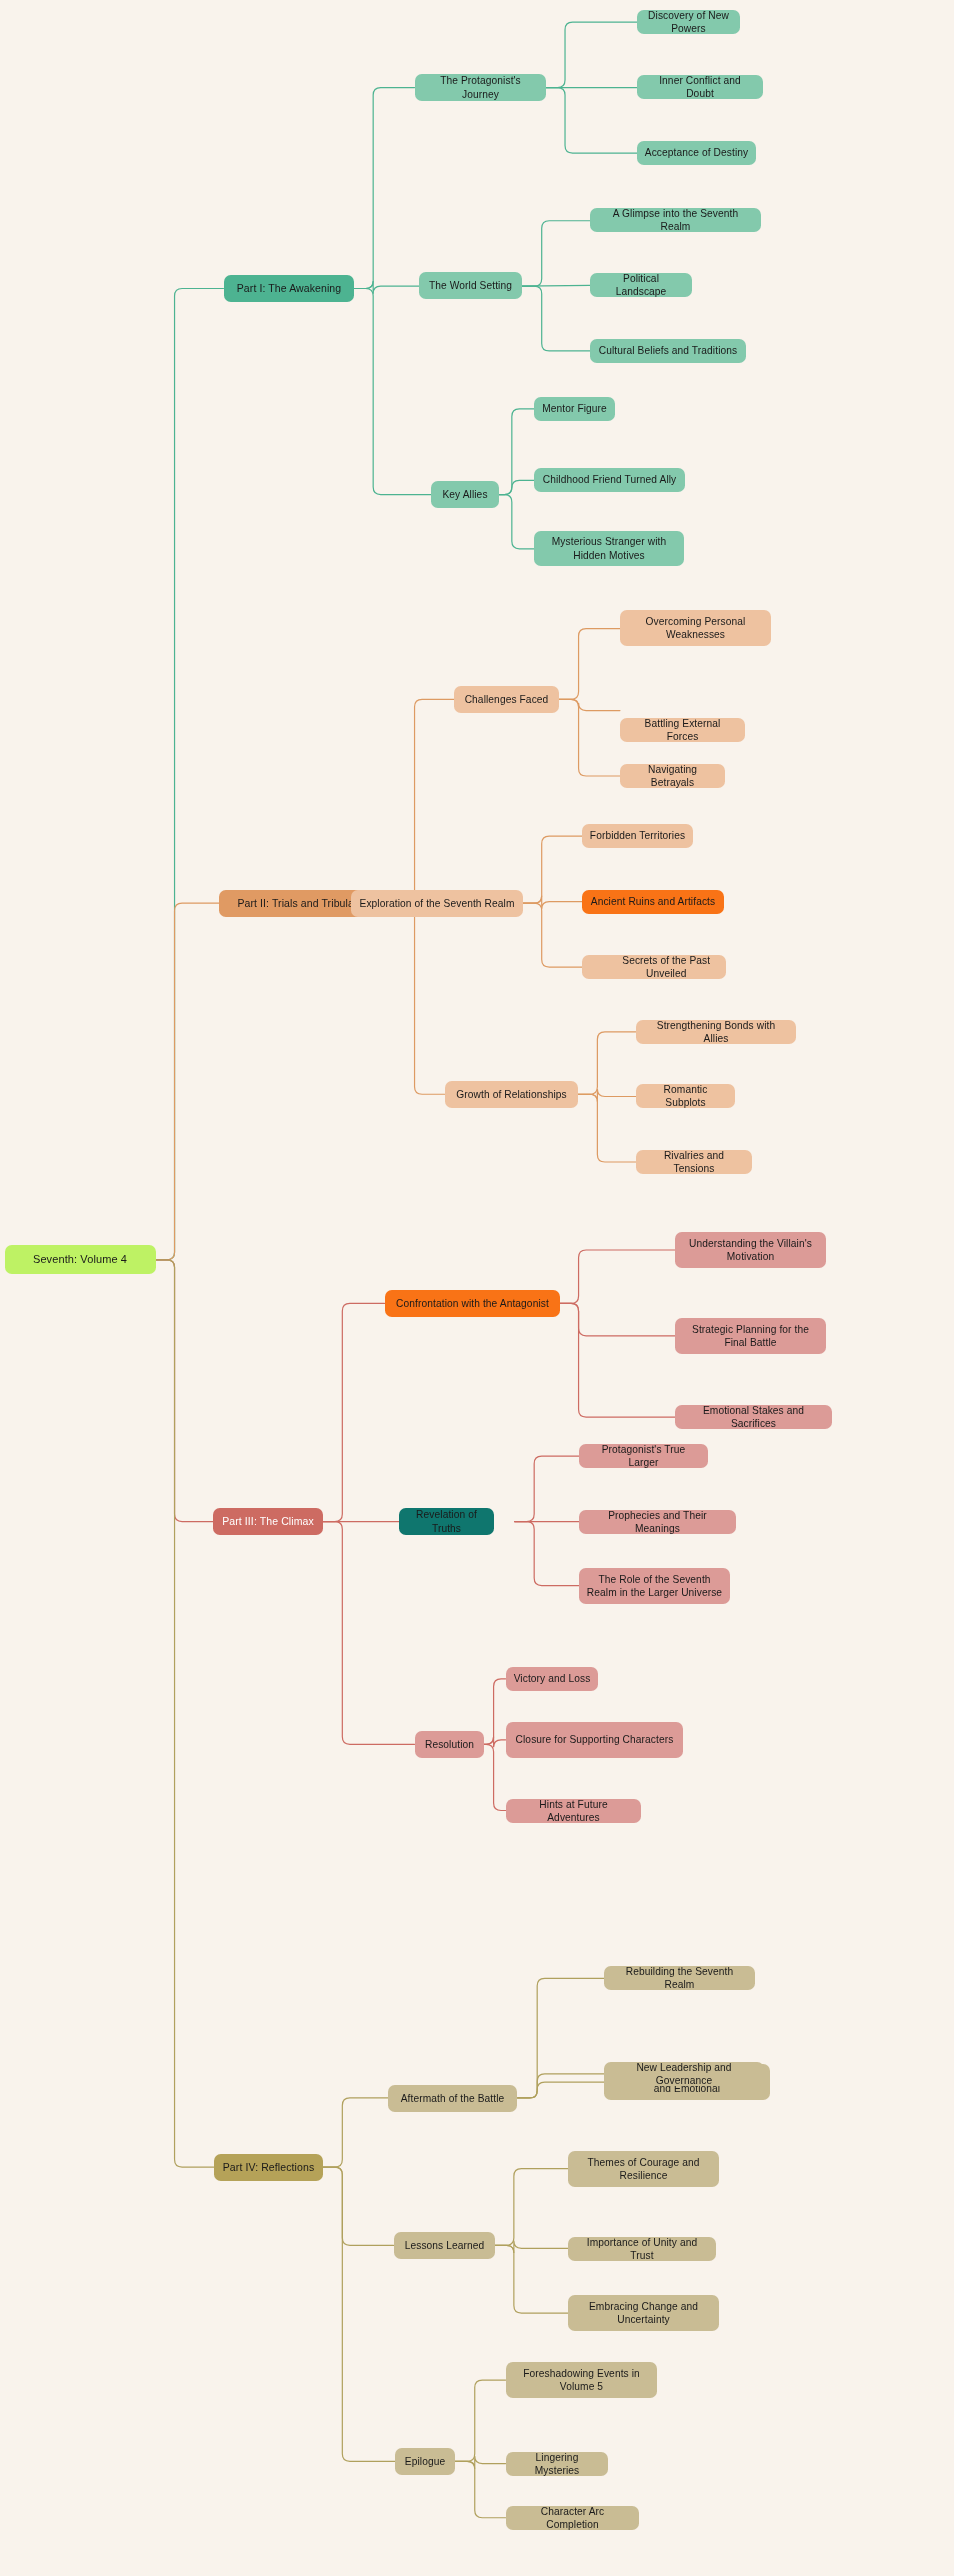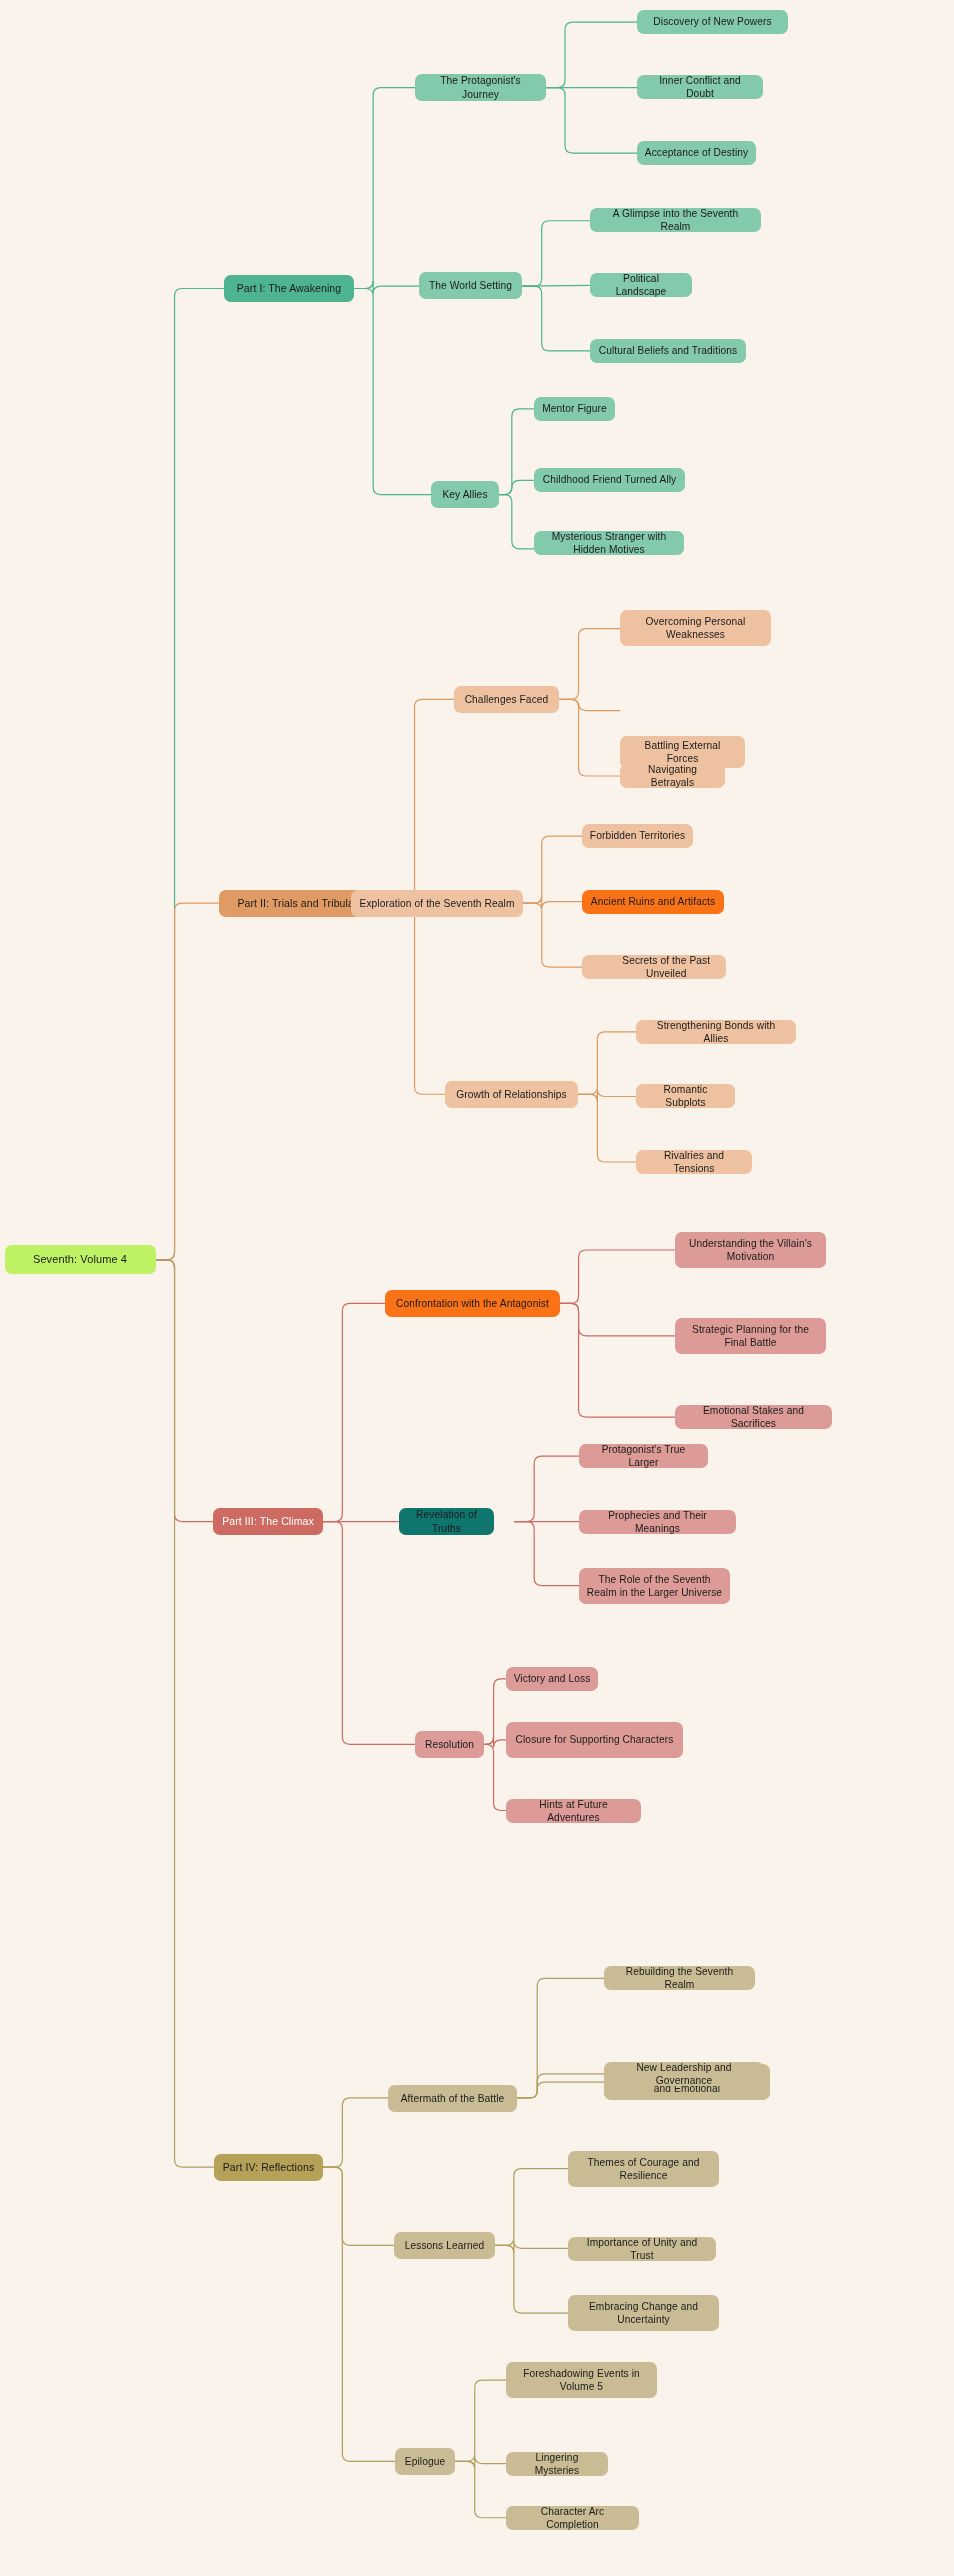--- a/index.html
+++ b/index.html
@@ -99,35 +99,35 @@
       <path d="M 657 2984 L 673 2984 Q 683 2984 683 2994 L 683 3064 Q 683 3074 693 3074 L 755 3074" fill="none" stroke="#b0a05d" stroke-width="1.6" stroke-linecap="round"></path>
       <path d="M 429 2880 L 445 2880 Q 455 2880 455 2890 L 455 3261 Q 455 3271 465 3271 L 525 3271" fill="none" stroke="#b0a05d" stroke-width="1.6" stroke-linecap="round"></path>
       <path d="M 605 3271 L 621 3271 Q 631 3271 631 3261 L 631 3173 Q 631 3163 641 3163 L 672 3163" fill="none" stroke="#b0a05d" stroke-width="1.6" stroke-linecap="round"></path>
       <path d="M 605 3271 L 621 3271 Q 631 3271 631 3281 L 631 3264 Q 631 3274 641 3274 L 672 3274" fill="none" stroke="#b0a05d" stroke-width="1.6" stroke-linecap="round"></path>
       <path d="M 605 3271 L 621 3271 Q 631 3271 631 3281 L 631 3336 Q 631 3346 641 3346 L 672 3346" fill="none" stroke="#b0a05d" stroke-width="1.6" stroke-linecap="round"></path>
     </svg>
   <div id="nodes">
       <div class="node lvl-root" style="left: 4.5px; top: 1245px; width: 151px; height: 29px; background: #bef264;">Seventh: Volume 4</div>
       <div class="node lvl-1" style="left: 224px; top: 275px; width: 130px; height: 27px; background: rgb(77, 179, 145);">Part I: The Awakening</div>
       <div class="node lvl-2" style="left: 415px; top: 74px; width: 131px; height: 27px; background: rgb(131, 201, 172);">The Protagonist's Journey</div>
-      <div class="node lvl-3" style="left: 637px; top: 9.8px; width: 151px; height: 24px; background: rgb(131, 201, 172);">Discovery of New Powers</div>
+      <div class="node lvl-3" style="left: 637px; top: 9.8px; width: 103px; height: 24px; background: rgb(131, 201, 172);">Discovery of New Powers</div>
       <div class="node lvl-3" style="left: 637px; top: 75px; width: 126px; height: 24px; background: rgb(131, 201, 172);">Inner Conflict and Doubt</div>
       <div class="node lvl-3" style="left: 637px; top: 141px; width: 119px; height: 24px; background: rgb(131, 201, 172);">Acceptance of Destiny</div>
       <div class="node lvl-2" style="left: 419px; top: 272px; width: 103px; height: 27px; background: rgb(131, 201, 172);">The World Setting</div>
       <div class="node lvl-3" style="left: 590px; top: 208px; width: 171px; height: 24px; background: rgb(131, 201, 172);">A Glimpse into the Seventh Realm</div>
       <div class="node lvl-3" style="left: 590px; top: 273px; width: 102px; height: 24px; background: rgb(131, 201, 172);">Political Landscape</div>
       <div class="node lvl-3" style="left: 590px; top: 339px; width: 156px; height: 24px; background: rgb(131, 201, 172);">Cultural Beliefs and Traditions</div>
       <div class="node lvl-2" style="left: 431px; top: 481px; width: 68px; height: 27px; background: rgb(131, 201, 172);">Key Allies</div>
       <div class="node lvl-3" style="left: 534px; top: 397px; width: 81px; height: 24px; background: rgb(131, 201, 172);">Mentor Figure</div>
       <div class="node lvl-3" style="left: 534px; top: 468px; width: 151px; height: 24px; background: rgb(131, 201, 172);">Childhood Friend Turned Ally</div>
-      <div class="node lvl-3" style="left: 534px; top: 531px; width: 150px; height: 24px; background: rgb(131, 201, 172);">Mysterious Stranger with Hidden Motives</div>
+      <div class="node lvl-3" style="left: 534px; top: 531px; width: 150px; height: 35px; background: rgb(131, 201, 172);">Mysterious Stranger with Hidden Motives</div>
       <div class="node lvl-1" style="left: 219px; top: 890px; width: 176px; height: 27px; background: rgb(224, 154, 99);">Part II: Trials and Tribulations</div>
       <div class="node lvl-2" style="left: 454px; top: 686px; width: 105px; height: 27px; background: rgb(238, 194, 160);">Challenges Faced</div>
       <div class="node lvl-3" style="left: 620px; top: 610px; width: 151px; height: 36px; background: rgb(238, 194, 160);">Overcoming Personal Weaknesses</div>
-      <div class="node lvl-3" style="left: 620px; top: 736px; width: 125px; height: 32px; background: rgb(238, 194, 160);">Battling External Forces</div>
+      <div class="node lvl-3" style="left: 620px; top: 718px; width: 125px; height: 24px; background: rgb(238, 194, 160);">Battling External Forces</div>
       <div class="node lvl-3" style="left: 620px; top: 764px; width: 105px; height: 24px; background: rgb(238, 194, 160);">Navigating Betrayals</div>
       <div class="node lvl-2" style="left: 351px; top: 890px; width: 172px; height: 27px; background: rgb(238, 194, 160);">Exploration of the Seventh Realm</div>
       <div class="node lvl-3" style="left: 582px; top: 824px; width: 111px; height: 24px; background: rgb(238, 194, 160);">Forbidden Territories</div>
       <div class="node lvl-3" style="left: 582px; top: 890px; width: 142px; height: 24px; background: #f97316;">Ancient Ruins and Artifacts</div>
       <div class="node lvl-3" style="left: 582px; top: 955px; width: 144px; height: 24px; background: rgb(238, 194, 160); padding-left: 32px;">Secrets of the Past Unveiled</div>
       <div class="node lvl-2" style="left: 445px; top: 1081px; width: 133px; height: 27px; background: rgb(238, 194, 160);">Growth of Relationships</div>
       <div class="node lvl-3" style="left: 636px; top: 1020px; width: 160px; height: 24px; background: rgb(238, 194, 160);">Strengthening Bonds with Allies</div>
       <div class="node lvl-3" style="left: 636px; top: 1084px; width: 99px; height: 24px; background: rgb(238, 194, 160);">Romantic Subplots</div>
       <div class="node lvl-3" style="left: 636px; top: 1150px; width: 116px; height: 24px; background: rgb(238, 194, 160);">Rivalries and Tensions</div>
       <div class="node lvl-1" style="left: 213px; top: 1508px; width: 110px; height: 27px; background: rgb(205, 107, 98); color: rgb(255, 255, 255);">Part III: The Climax</div>

